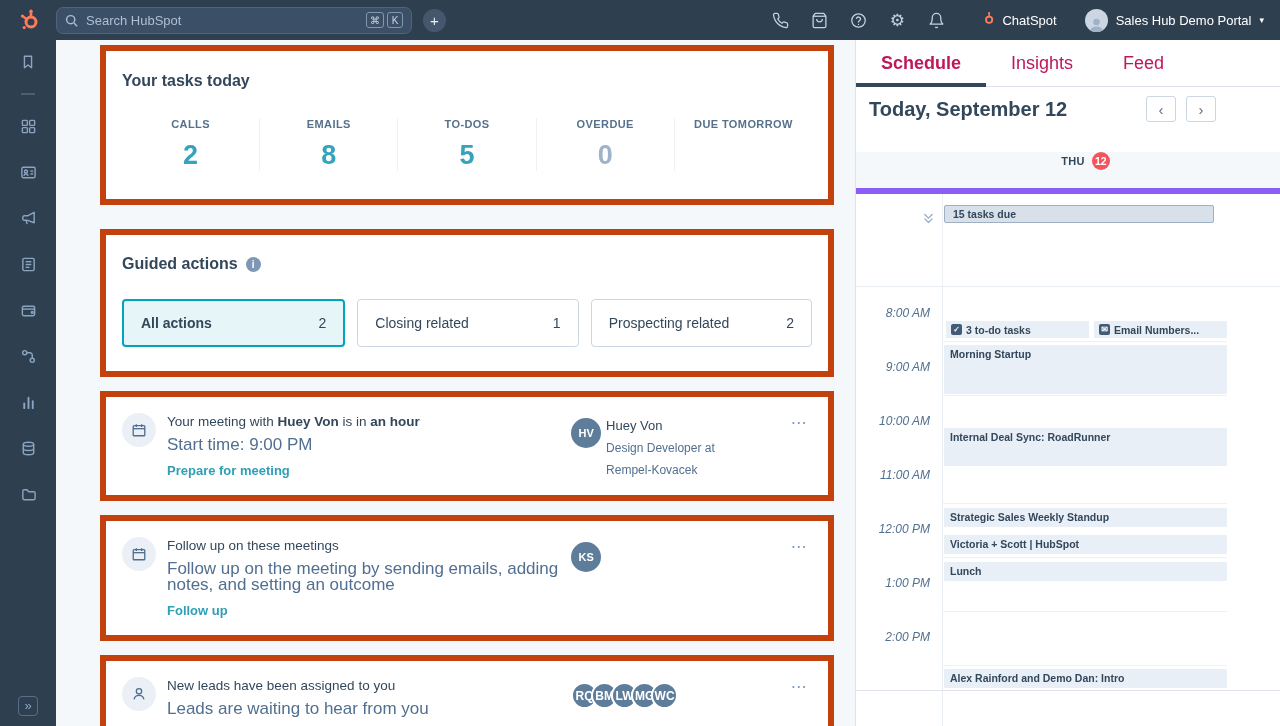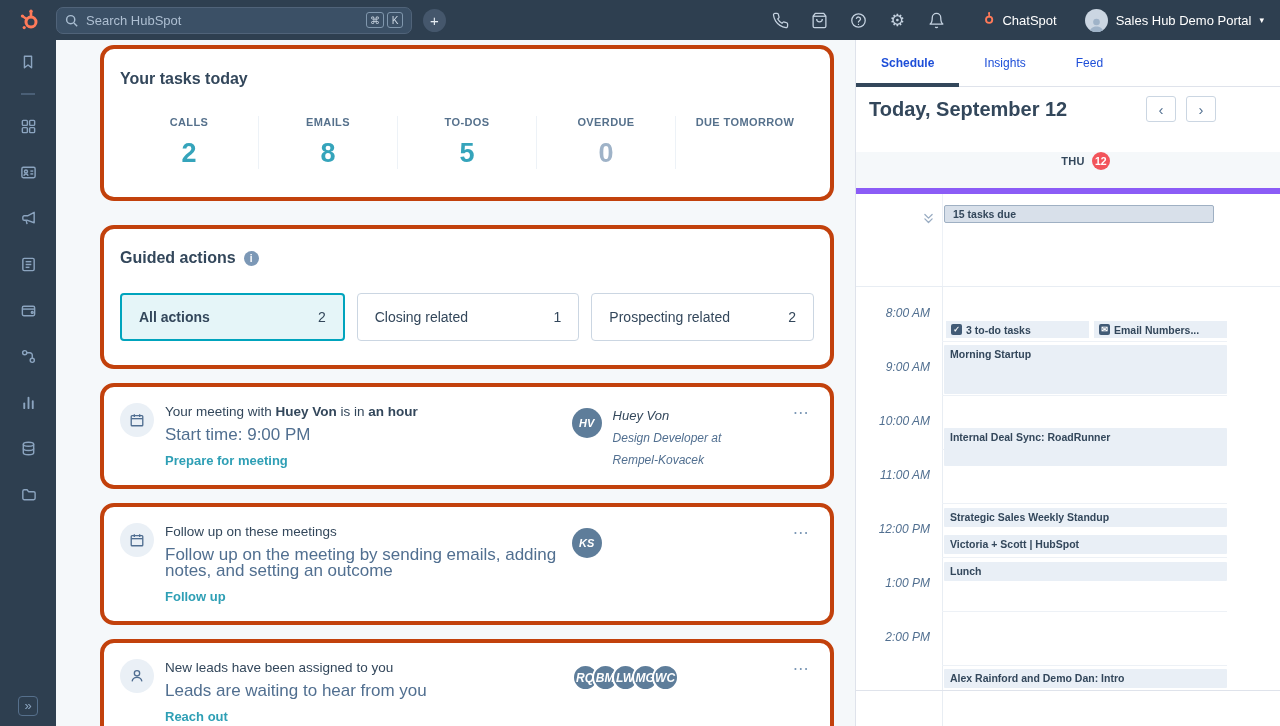--- a/index.html
+++ b/index.html
@@ -40,21 +40,21 @@
   .side-icon { width:18px; height:18px; margin-bottom:28px; display:flex; align-items:center;
     justify-content:center; color:#8ba4bf; cursor:pointer; }
   .side-div { width:14px; height:2px; background:#4a5f76; margin:-6px 0 22px; }
   .side-spacer { flex:1; }
   .side-collapse { width:20px; height:20px; border:1px solid #56708c; border-radius:4px; color:#8ba4bf;
     font-size:13px; line-height:18px; text-align:center; margin-bottom:10px; cursor:pointer; }
 
   
   .main { position:absolute; top:40px; left:56px; width:799px; bottom:0; background:#f5f8fa; overflow:hidden; }
   .main-inner { width:734px; margin:5px 0 0 44px; }
-  .card { background:#fff; border:4px solid #c2410c; border-radius:14px; }
+  .card { background:#fff; border:6px solid #c2410c; border-radius:0; }
   .card-title { font-size:16px; font-weight:700; color:#33475b; margin:0; }
 
   .tasks-card { padding:21px 16px 28px; }
   .stats { display:flex; margin-top:28px; }
   .stat { flex:1; text-align:center; border-left:1px solid #edf2f7; }
   .stat:first-child { border-left:none; }
   .stat-label { font-size:11px; font-weight:700; color:#56718c; letter-spacing:.4px; }
   .stat-value { font-size:27px; font-weight:700; color:#35a4bb; margin-top:10px; }
   .stat-value.muted { color:#9fb3c8; }
 
@@ -71,36 +71,36 @@
 
   .action-card { margin-top:14px; padding:16px; display:flex; }
   .action-icon { width:34px; height:34px; border-radius:50%; background:#eaf0f6; flex:0 0 34px;
     display:flex; align-items:center; justify-content:center; }
   .action-body { margin-left:11px; width:430px; }
   .action-title { font-size:13.5px; color:#33475b; line-height:18px; font-weight:500; }
   .action-title b { font-weight:700; }
   .action-sub { font-size:17px; color:#516f90; margin-top:6px; line-height:16px; }
   .action-link { display:inline-block; font-size:13px; font-weight:700; color:#2e9fb5; margin-top:10px;
     text-decoration:none; cursor:pointer; }
-  .action-right { display:flex; margin-left:auto; width:224px; gap:11px; align-self:flex-start; margin-top:5px;font-style:italic; }
+  .action-right { display:flex; margin-left:auto; width:224px; gap:5px; align-self:flex-start; margin-top:5px; }
   .avatar { width:30px; height:30px; border-radius:50%; background:#5e7d9a; color:#fff; font-size:11px;
     font-weight:700; display:flex; align-items:center; justify-content:center; flex:0 0 30px; }
   .person-name { font-size:13px; color:#33475b; }
   .person-role { font-size:12px; color:#516f90; margin-top:8px; }
   .avatar-stack { display:flex; }
   .avatar-stack .avatar { width:27px; height:27px; flex:0 0 27px; border:2px solid #fff; margin-left:-7px; font-size:12px; }
   .avatar-stack .avatar:first-child { margin-left:0; }
   .more-btn { background:none; border:none; color:#7c98b6; font-size:16px; letter-spacing:2px;
     align-self:flex-start; padding:0 0 0 6px; width:32px; cursor:pointer; }
 
   
   .panel { position:absolute; top:40px; left:855px; width:425px; bottom:0; background:#fff;
     border-left:1px solid #dfe3eb; }
   .tabs { display:flex; height:47px; border-bottom:1px solid #dfe3eb; }
-  .tab { padding:8px 25px; display:flex; align-items:center; font-size:12px; color:#1d4ed8;
+  .tab { padding:8px 25px; display:flex; align-items:center; font-size:18px; color:#be185d;
     position:relative; cursor:pointer; }
   .tab.active { font-weight:700; }
   .tab.active::after { content:""; position:absolute; left:0; right:0; bottom:-1px; height:4px; background:#33475b; }
   .panel-head { position:relative; height:46px; }
   .date-title { position:absolute; left:13px; top:11px; font-size:20px; font-weight:700; color:#33475b; margin:0; }
   .nav-btns { position:absolute; right:64px; top:9px; display:flex; gap:10px; }
   .nav-btn { width:30px; height:26px; border:1px solid #cbd6e2; border-radius:3px; background:#fff;
     color:#516f90; font-size:15px; line-height:23px; text-align:center; padding:0; cursor:pointer; }
 
   .day-row { position:absolute; left:0; right:0; top:112px; height:42px; background:#f5f8fa;

